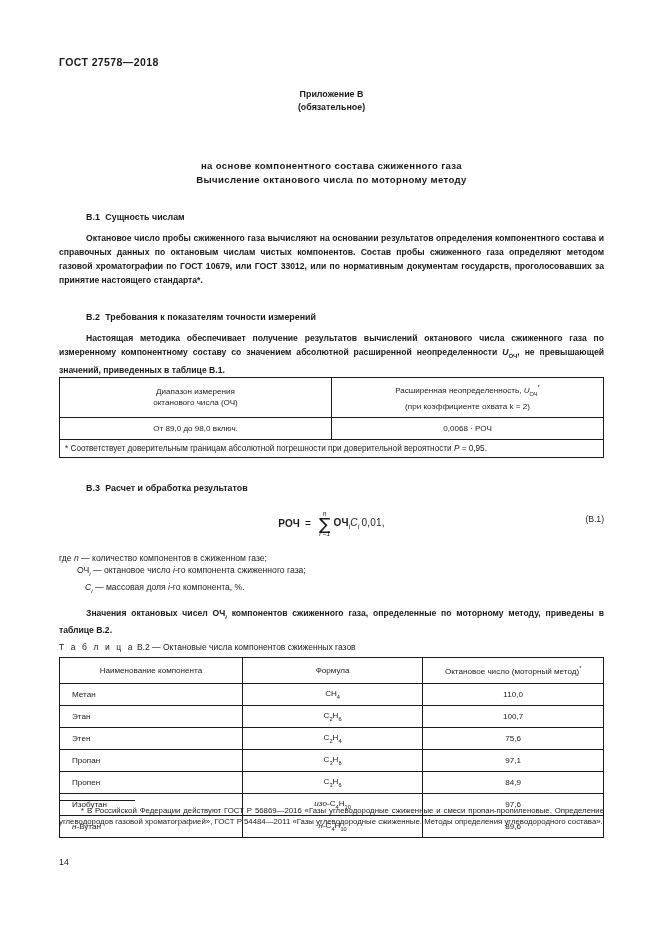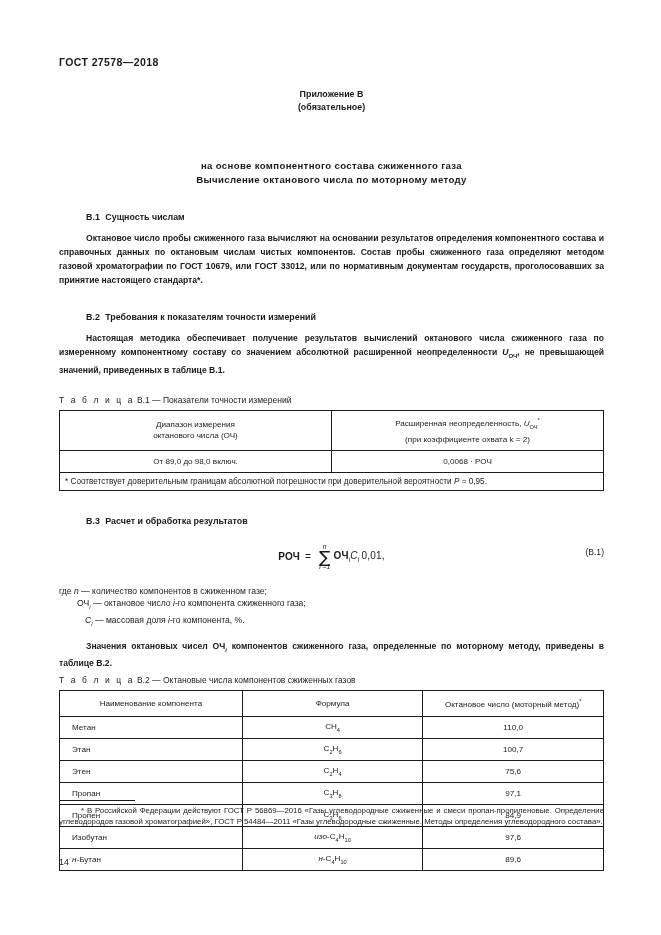--- a/index.html
+++ b/index.html
@@ -208,26 +208,20 @@
       <span>Сущность числам</span>
     </p>
     <p class="body-text"><span>Октановое число пробы сжиженного газа вычисляют на основании результатов определения компонентного состава и справочных данных по октановым числам чистых компонентов. Состав пробы сжиженного газа определяют методом газовой хроматографии по ГОСТ 10679, или ГОСТ 33012, или по нормативным документам государств, проголосовавших за принятие настоящего стандарта*.</span></p>
 
     <p class="sec-head">
       <span class="num">В.2</span>
       <span>Требования к показателям точности измерений</span>
     </p>
     <p class="body-text">Настоящая методика обеспечивает получение результатов вычислений октанового числа сжиженного газа по измеренному компонентному составу со значением абсолютной расширенной неопределенности <i>U</i><sub>ОЧ</sub>, не превышающей значений, приведенных в таблице В.1.</p>
 
-    <div class="tbl-caption">
-      <span class="spaced">Т а б л и ц а</span>
-      <span>В.1</span>
-      <span>—</span>
-      <span>Показатели точности измерений</span>
-    </div>
 
     <table class="gost t1">
       <colgroup>
           <col style="width:50%">
           <col style="width:50%">
         </colgroup>
       <thead>
         <tr>
           <th>
             <span>Диапазон измерения</span><br>

